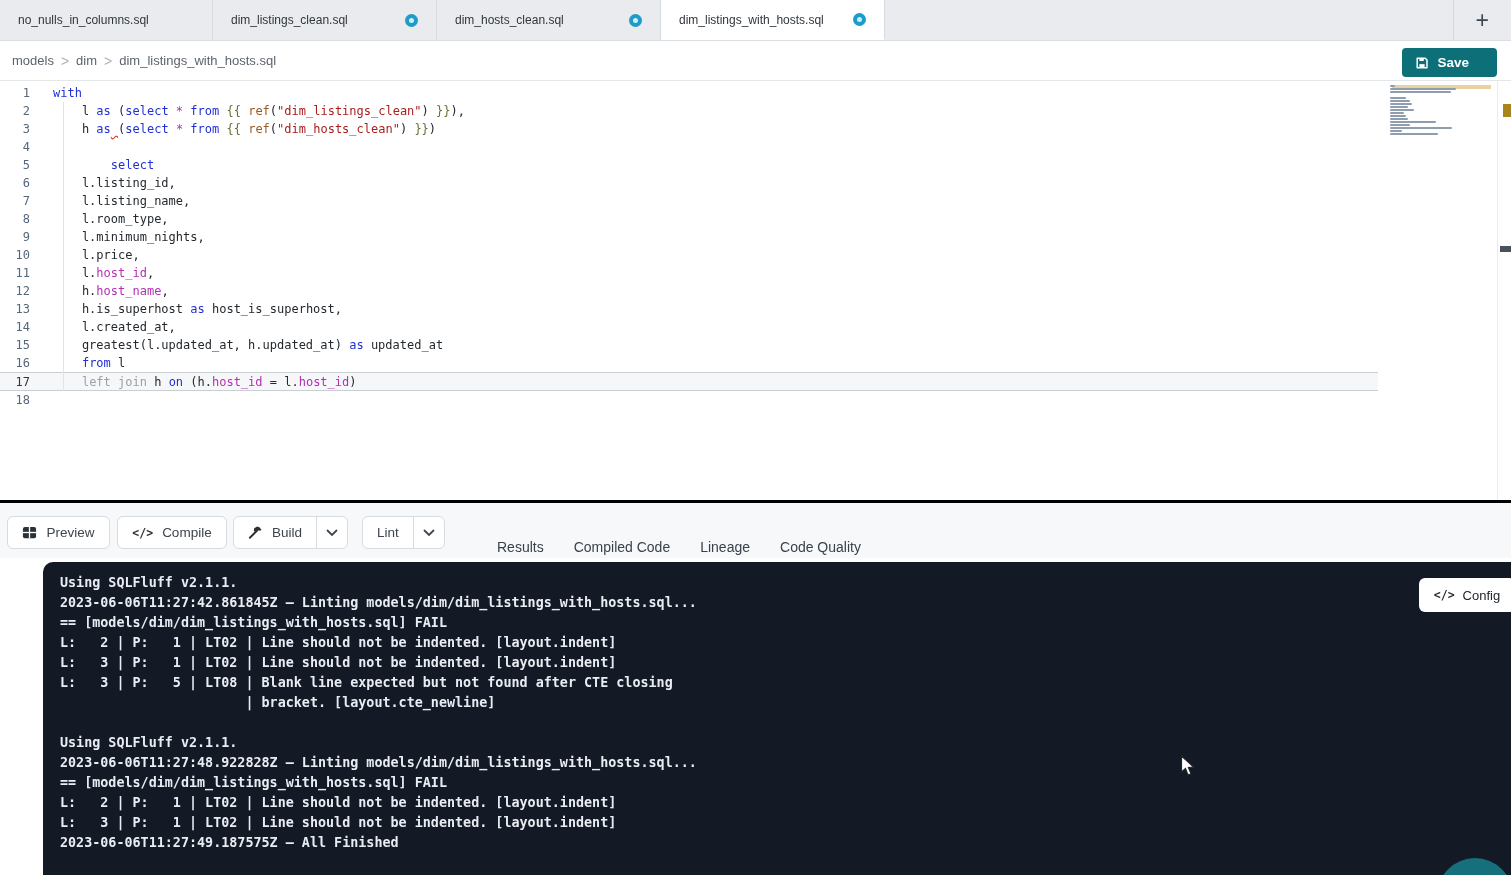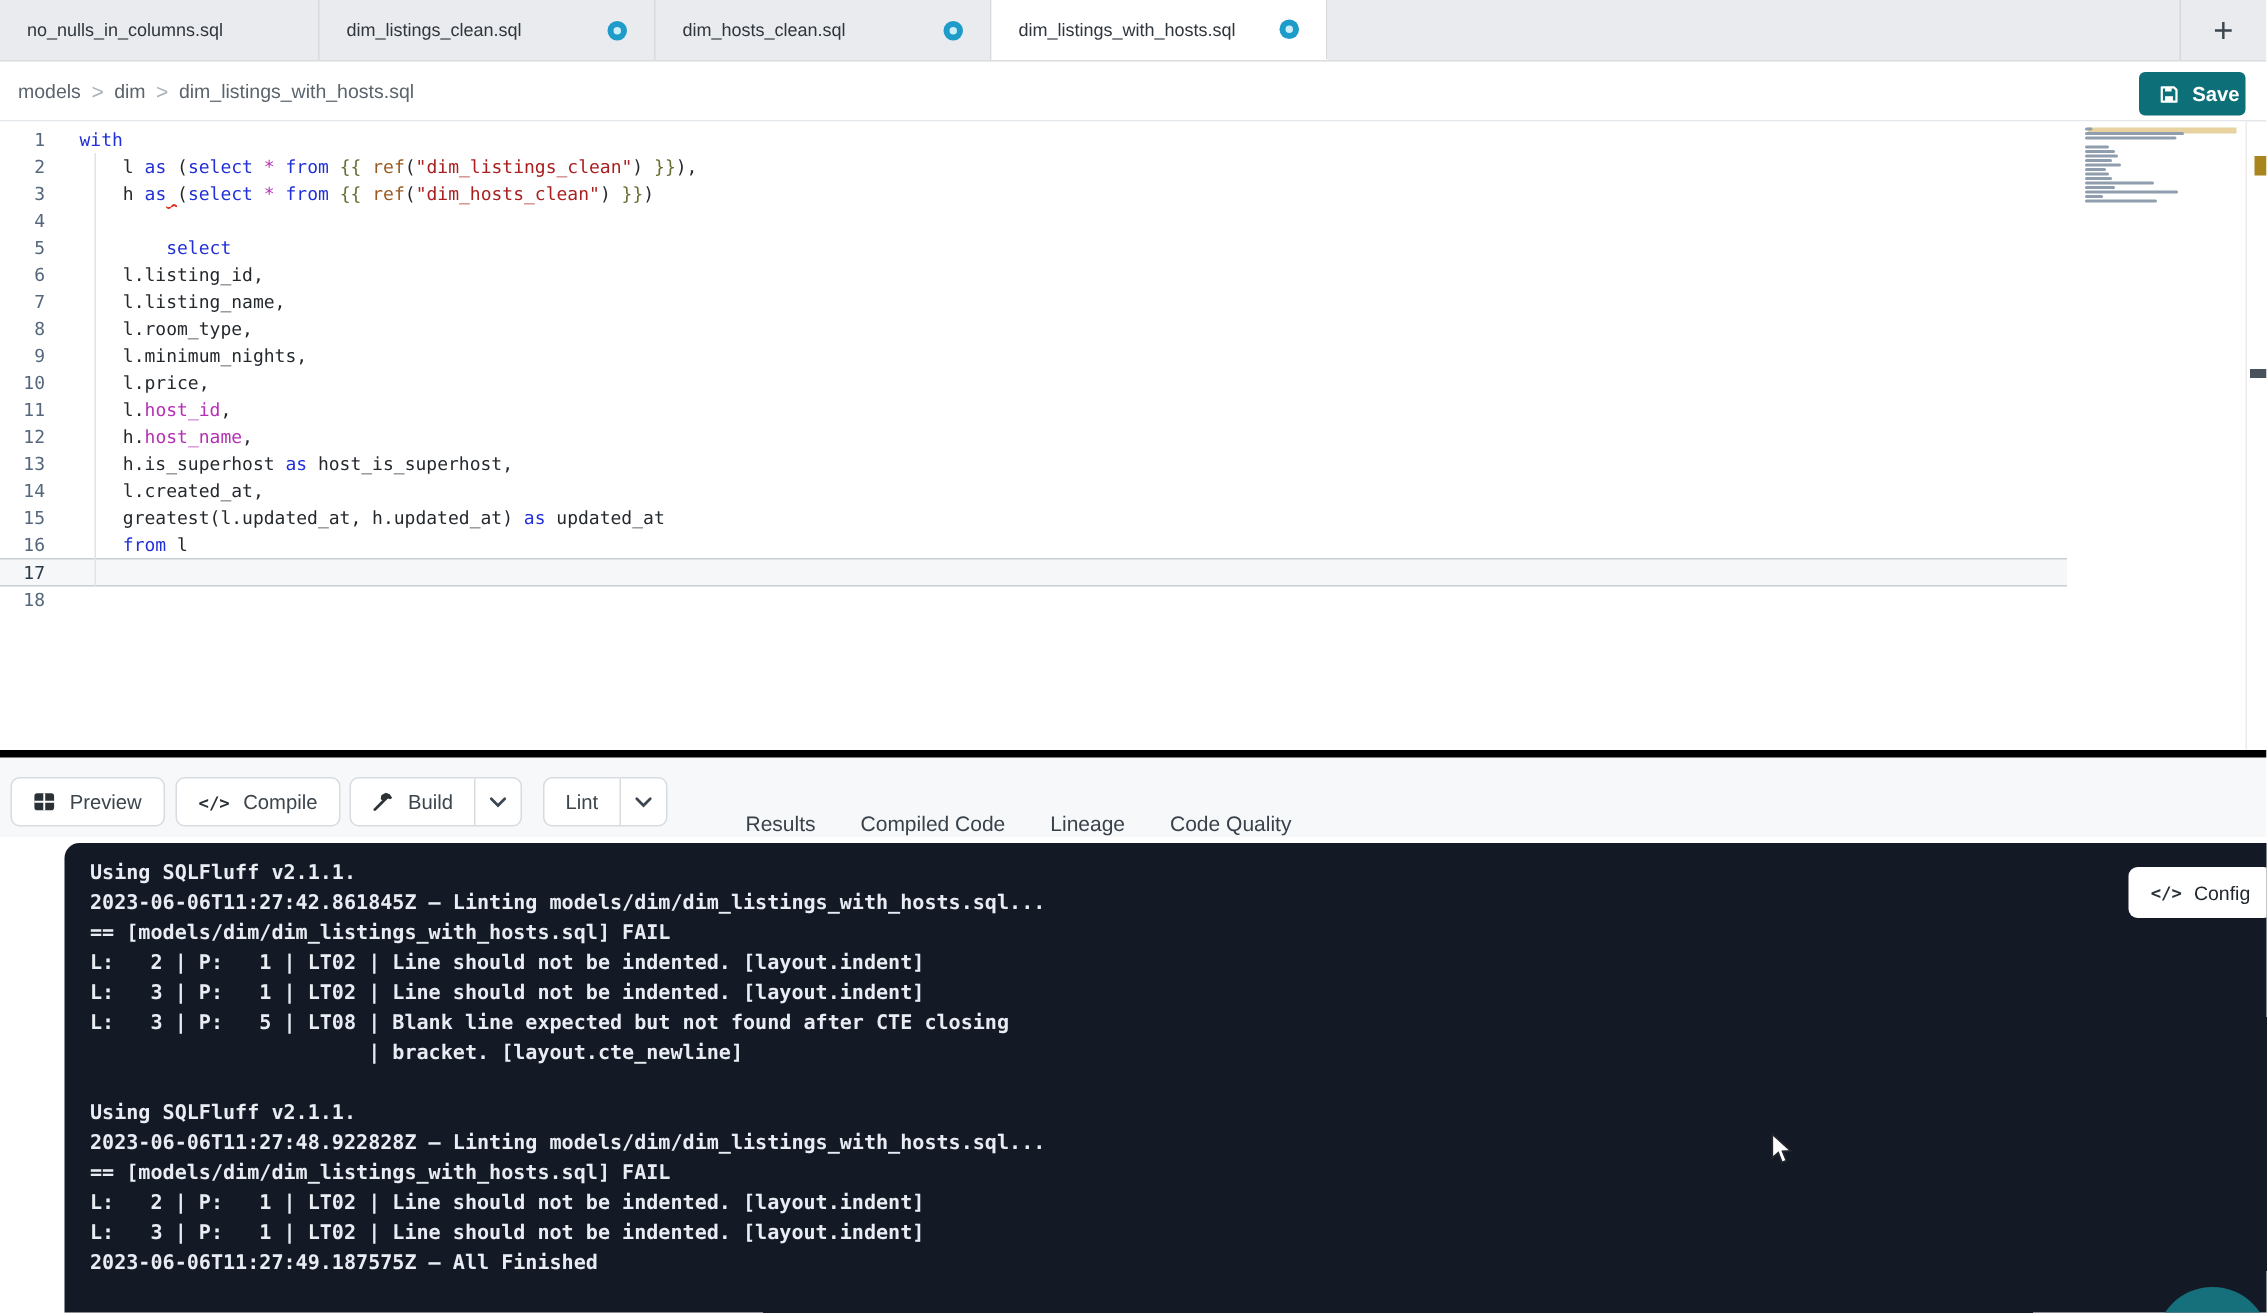--- a/index.html
+++ b/index.html
@@ -21,21 +21,21 @@
     background:#cdeef9; }
   .tabbar-right { margin-left:auto; display:flex; align-items:center; height:100%;
     border-left:1px solid #d4d7da; padding:0 22px; }
   .plus { font-size:23px; color:#3c4650; line-height:1; cursor:pointer; font-weight:400;}
 
   
   .crumbbar { position:absolute; left:0; top:41px; width:1511px; height:40px; background:#fff;
     border-bottom:1px solid #e4e7ea; display:flex; align-items:center; padding:0 12px; }
   .crumbs { display:flex; align-items:center; gap:7px; font-size:13px; color:#5b646d; }
   .crumb-sep { color:#aab1b8; font-size:14px; }
-  .save-btn { position:absolute; right:14px; top:7px; height:29px; padding:0 4px 0 13px;
+  .save-btn { position:absolute; right:14px; top:7px; height:29px; padding:0 28px 0 13px;
     background:#0d7079; color:#fff; border:none; border-radius:4px; display:flex; align-items:center;
     gap:8px; font-size:13.5px; font-weight:600; cursor:pointer; font-family:"Liberation Sans",sans-serif;}
 
   
   .editor { position:absolute; left:0; top:81px; width:1497px; height:419px; background:#fff; }
   .editor-lines { position:absolute; left:0; top:3px; width:1378px; }
   .crow { display:flex; height:18px; align-items:center; width:1378px; }
   .crow.active { background:#f6f7f9; border-top:1px solid #c9ced3; border-bottom:1px solid #c9ced3;
     height:19px; }
   .lnum { width:30px; text-align:right; font-family:"DejaVu Sans Mono", monospace; font-size:12px;
@@ -56,21 +56,21 @@
   
   .minimap { position:absolute; left:1390px; top:4px; width:72px; }
   .mm-bar { height:2px; margin-bottom:1px; background:#8f9dae; border-radius:1px; }
   .mm-highlight { position:absolute; left:1392px; top:4px; width:99px; height:4px; background:#e8d3a0; }
   .ruler-sep { position:absolute; left:1497px; top:0; width:1px; height:419px; background:#ececec; }
   .ruler-warn { position:absolute; left:1503px; top:23px; width:8px; height:13px; background:#a8861d; }
   .ruler-cursor { position:absolute; left:1500px; top:165px; width:11px; height:6px; background:#49525c; }
 
   
   .toolstrip { position:absolute; left:0; top:500px; width:1511px; height:58px; background:#f7f8fa;
-    border-top:5px solid #000000; }
+    border-top:3px solid #000000; }
   .btn { position:absolute; top:13px; height:33px; background:#fff; border:1px solid #d8dbdf;
     border-radius:6px; display:flex; align-items:center; justify-content:center; gap:9px;
     font-size:13.5px; color:#3d454d; cursor:pointer; font-family:"Liberation Sans",sans-serif; }
   .btn svg, .btn .code-glyph { flex:0 0 auto; }
   .code-glyph { font-family:"DejaVu Sans Mono",monospace; font-weight:700; font-size:11.5px; color:#2a3137;}
   .splitgrp { position:absolute; top:13px; height:33px; display:flex; background:#fff;
     border:1px solid #d8dbdf; border-radius:6px; overflow:hidden; }
   .splitgrp .main { display:flex; align-items:center; gap:9px; padding:0 14px; font-size:13.5px;
     color:#3d454d; cursor:pointer; }
   .splitgrp .chev { display:flex; align-items:center; justify-content:center; width:31px;
@@ -208,20 +208,21 @@
       <div class="crow">
         <span class="lnum">15</span>
         <pre class="cl"><span>    greatest(l.updated_at, h.updated_at) </span><span class="tk-kw">as</span><span> updated_at</span></pre>
       </div>
       <div class="crow">
         <span class="lnum">16</span>
         <pre class="cl"><span>    </span><span class="tk-kw">from</span><span> l</span></pre>
       </div>
       <div class="crow active">
         <span class="lnum">17</span>
+        <pre class="cl"><span>    </span><span class="tk-gy">left join</span><span> h </span><span class="tk-kw">on</span><span> (h.</span><span class="tk-mg">host_id</span><span> = l.</span><span class="tk-mg">host_id</span><span>)</span></pre>
       </div>
       <div class="crow">
         <span class="lnum">18</span>
         <pre class="cl"></pre>
       </div>
     </div>
   <div class="indent-guide"></div>
   <div class="mm-highlight"></div>
   <div class="minimap" id="minimap">
       <div class="mm-bar" style="width: 5px;"></div>

